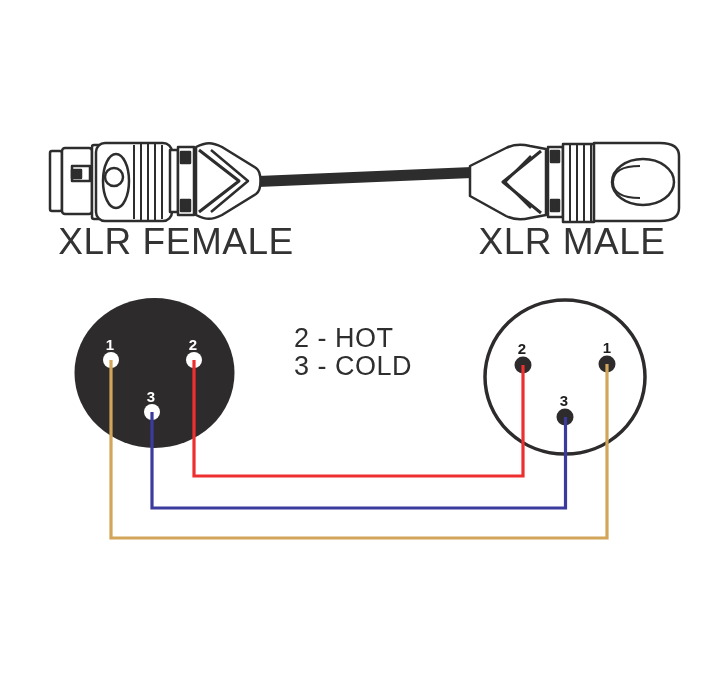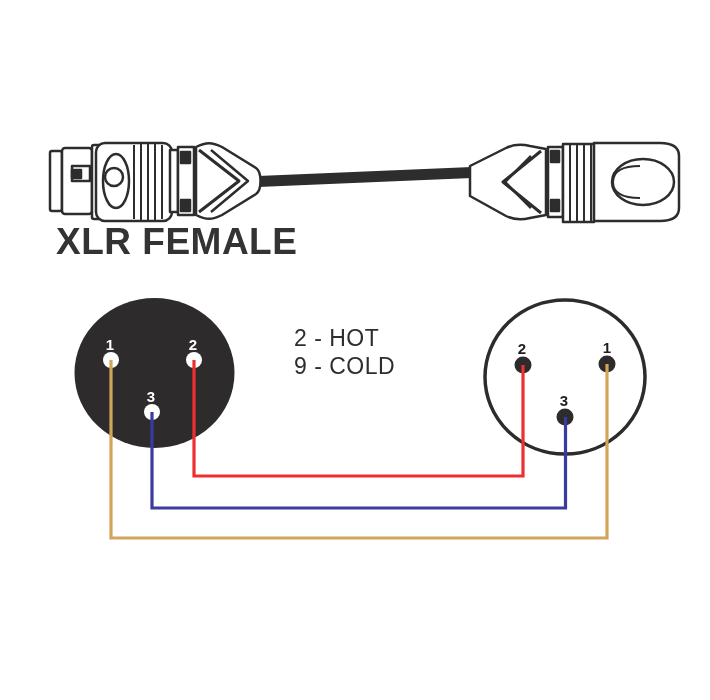--- a/index.html
+++ b/index.html
@@ -9,33 +9,33 @@
     height: 700px;
     background: #ffffff;
     font-family: "Liberation Sans", sans-serif;
     overflow: hidden;
   }
   .stage svg { position: absolute; left: 0; top: 0; }
   .conn-label {
     position: absolute;
     top: 221px;
     font-size: 37px;
-    font-weight: 700;
+    font-weight: 400;
     color: #333333;
     text-align: center;
     letter-spacing: 0.5px;
     white-space: nowrap;
   }
   .conn-label.female { left: 56px; width: 240px; }
   .conn-label.male  { left: 468px; width: 208px; }
   .legend {
     position: absolute;
     left: 294px;
     top: 324px;
-    font-size: 23px;
+    font-size: 27px;
     line-height: 28px;
     color: #2e2e2e;
     letter-spacing: 0.5px;
     white-space: nowrap;
   }
   .pin-num { font-family: "Liberation Sans", sans-serif; font-size: 15px; font-weight: 700; }
 </style>
 </head>
 <body>
 
@@ -116,19 +116,20 @@
       <text x="110" y="350" fill="#ffffff">1</text>
       <text x="193" y="350" fill="#ffffff">2</text>
       <text x="151" y="402" fill="#ffffff">3</text>
       <text x="522" y="354" fill="#1d1d1d">2</text>
       <text x="607" y="353" fill="#1d1d1d">1</text>
       <text x="564" y="406" fill="#1d1d1d">3</text>
     </g>
   </svg>
 
   <div class="conn-label female">XLR FEMALE</div>
+  <div class="conn-label male">XLR MALE</div>
 
   <div class="legend">
     <div>2 - HOT</div>
-    <div>9 - COLD</div>
+    <div>3 - COLD</div>
   </div>
 
 </div>
 
 </body></html>

